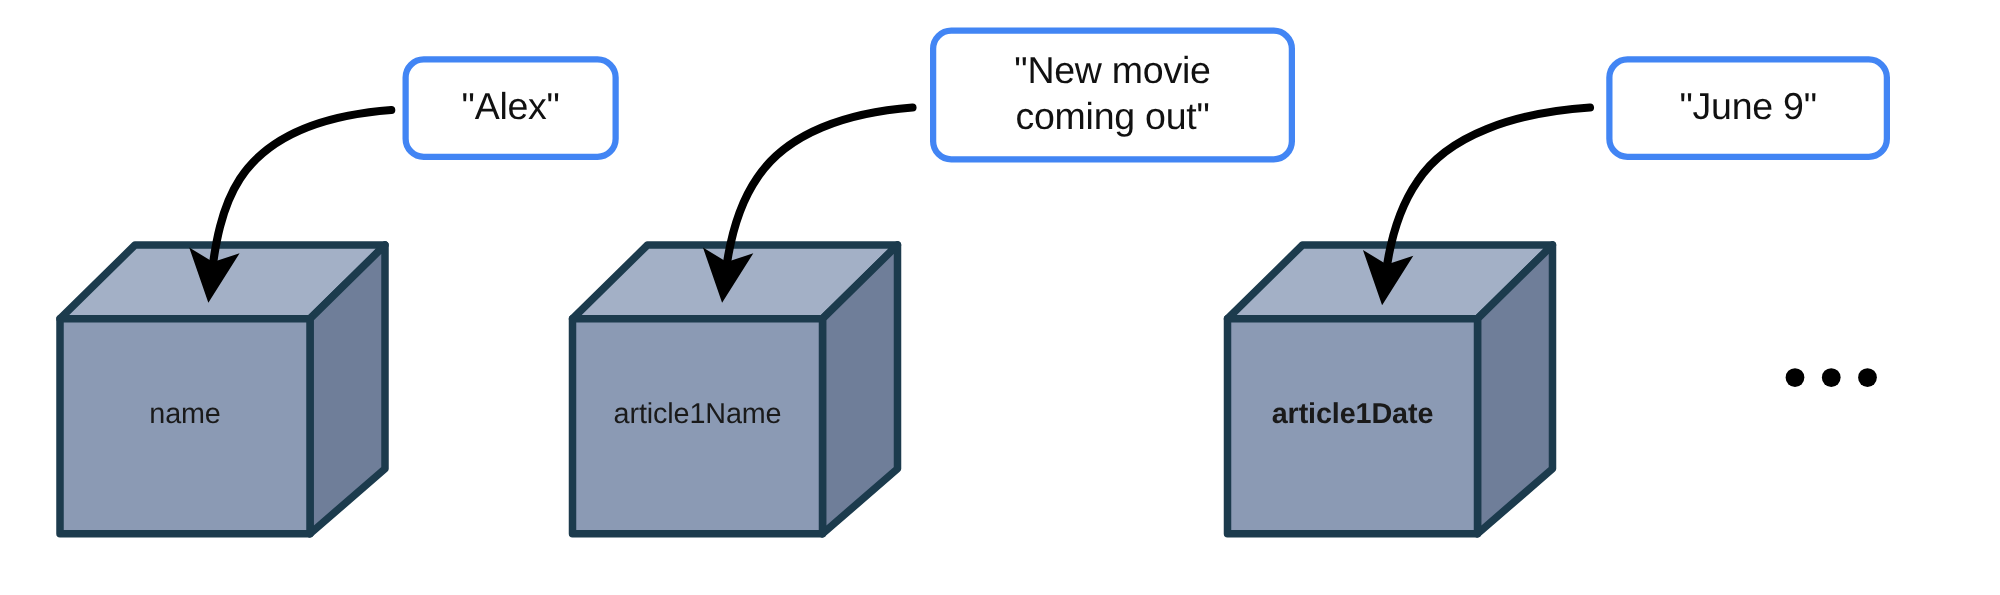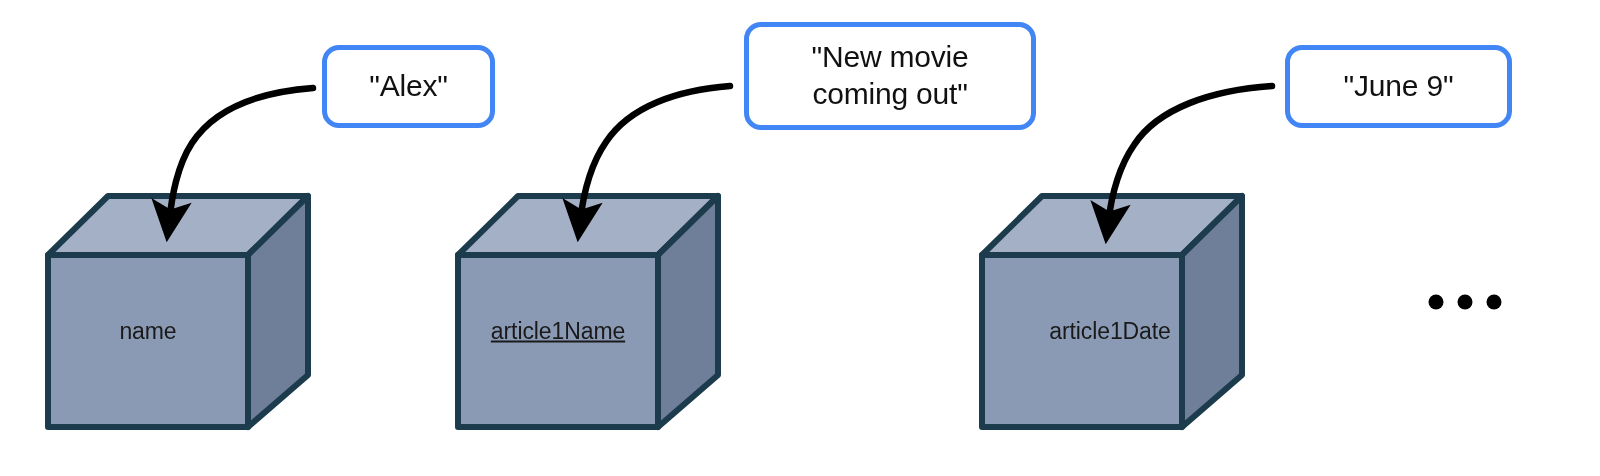--- a/index.html
+++ b/index.html
@@ -87,23 +87,23 @@
 
   <div class="callout" style="left:322px;top:45px;width:173px;height:83px;">"Alex"</div>
 
   <div class="callout" style="left:744px;top:22px;width:292px;height:108px;">"New movie
 coming out"</div>
 
   <div class="callout" style="left:1285px;top:45px;width:227px;height:83px;">"June 9"</div>
 
   <div class="cube-label" style="left:148px;top:331px;">name</div>
 
-  <div class="cube-label" style="left:558px;top:331px;text-decoration:underline;">article1Name</div>
+  <div class="cube-label" style="left:558px;top:331px;">article1Name</div>
 
-  <div class="cube-label" style="left:1110px;top:331px;">article1Date</div>
+  <div class="cube-label" style="left:1082px;top:331px;font-weight:bold;">article1Date</div>
 
   <div class="ellipsis" style="left:1465px;top:302px;">
     <span></span>
     <span></span>
     <span></span>
   </div>
 
 </div>
 
 </body></html>

